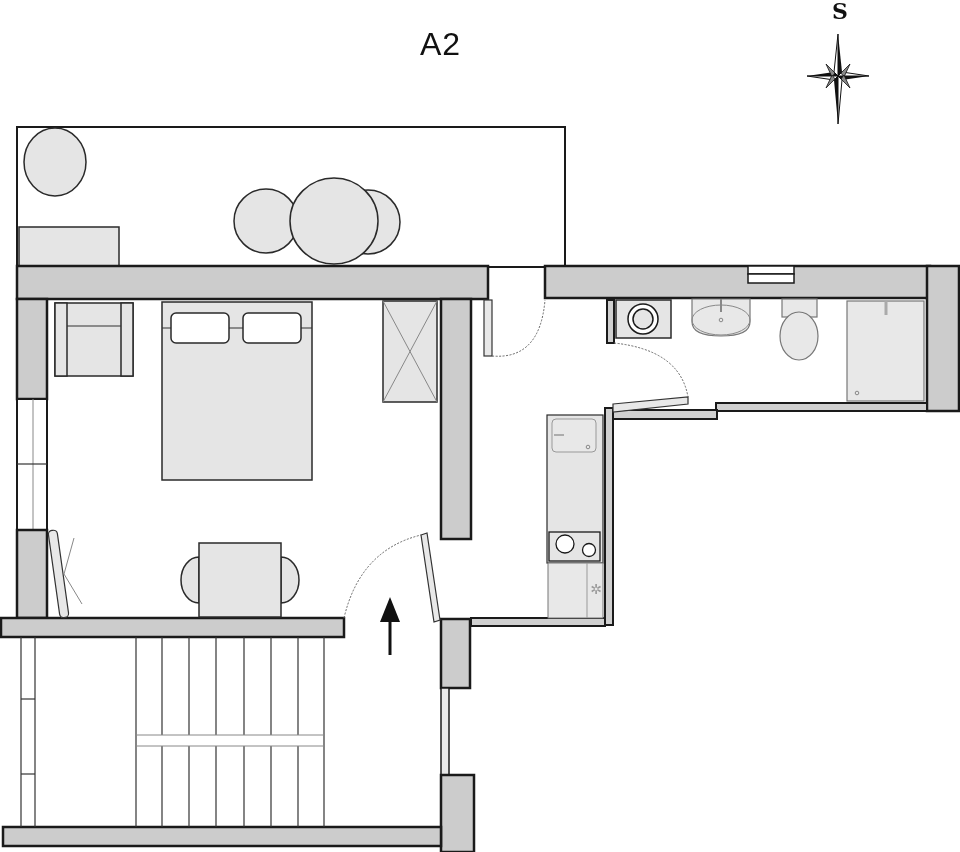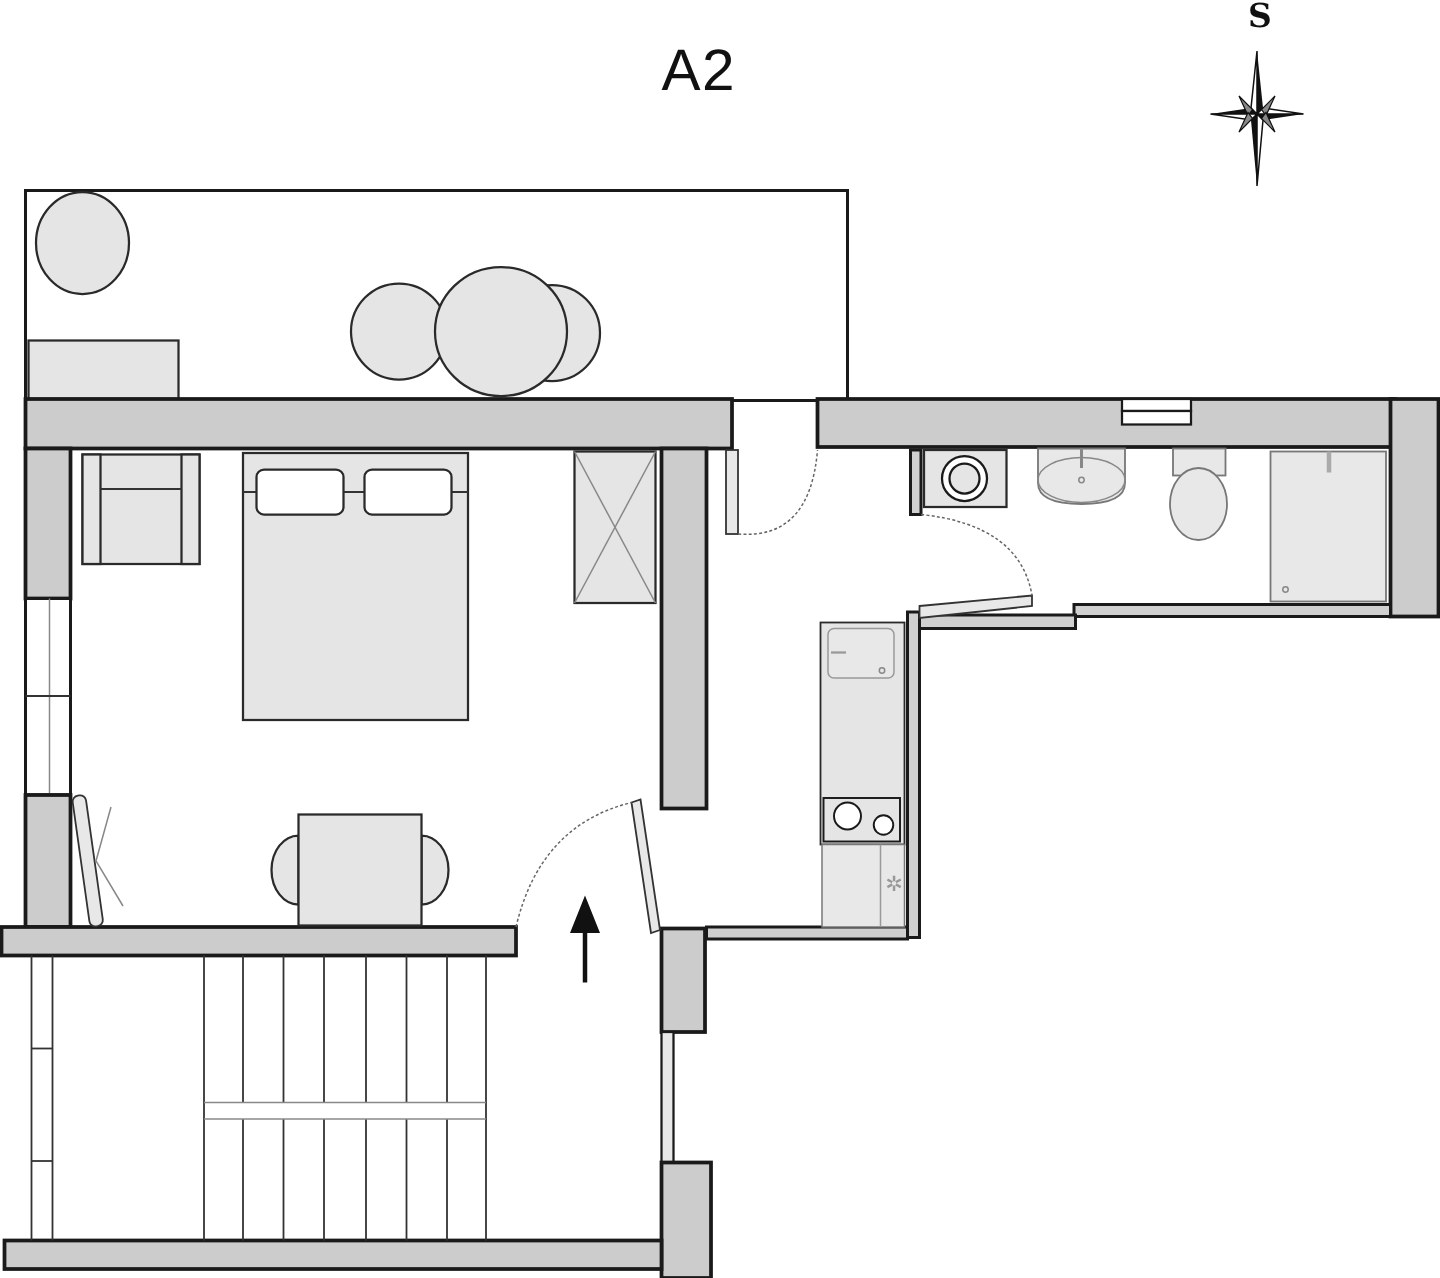--- a/index.html
+++ b/index.html
@@ -1,18 +1,18 @@
 <!DOCTYPE html>
 <html><head>
 <meta charset="utf-8">
 <style>
   html, body { margin: 0; padding: 0; background: #ffffff; }
   body { width: 960px; height: 852px; position: relative; overflow: hidden; font-family: "Liberation Sans", sans-serif; }
   #plan { position: absolute; left: 0; top: 0; }
-  .title { position: absolute; left: 441px; top: 26px; font-family: "Liberation Sans", sans-serif; font-size: 39px; color: #111; letter-spacing: 1px; }
+  .title { position: absolute; left: 420px; top: 26px; font-family: "Liberation Sans", sans-serif; font-size: 32px; color: #111; letter-spacing: 1px; }
   .compass-label { position: absolute; left: 832px; top: -2px; font-family: "DejaVu Serif", serif; font-weight: bold; font-size: 22px; color: #111; }
   .wall { fill: #cccccc; stroke: #1a1a1a; stroke-width: 2.5; }
   .wall-thin { fill: #d0d0d0; stroke: #1a1a1a; stroke-width: 2; }
   .furn { fill: #e5e5e5; stroke: #2a2a2a; stroke-width: 1.5; }
   .furn-light { fill: #e8e8e8; stroke: #777; stroke-width: 1.2; }
   .outline { fill: #ffffff; stroke: #1a1a1a; stroke-width: 2; }
   .thin { fill: none; stroke: #333; stroke-width: 1.2; }
   .hair { fill: none; stroke: #888; stroke-width: 1; }
   .swing { fill: none; stroke: #666; stroke-width: 1; stroke-dasharray: 2 1.5; }
   .pillow { fill: #ffffff; stroke: #2a2a2a; stroke-width: 1.5; }

